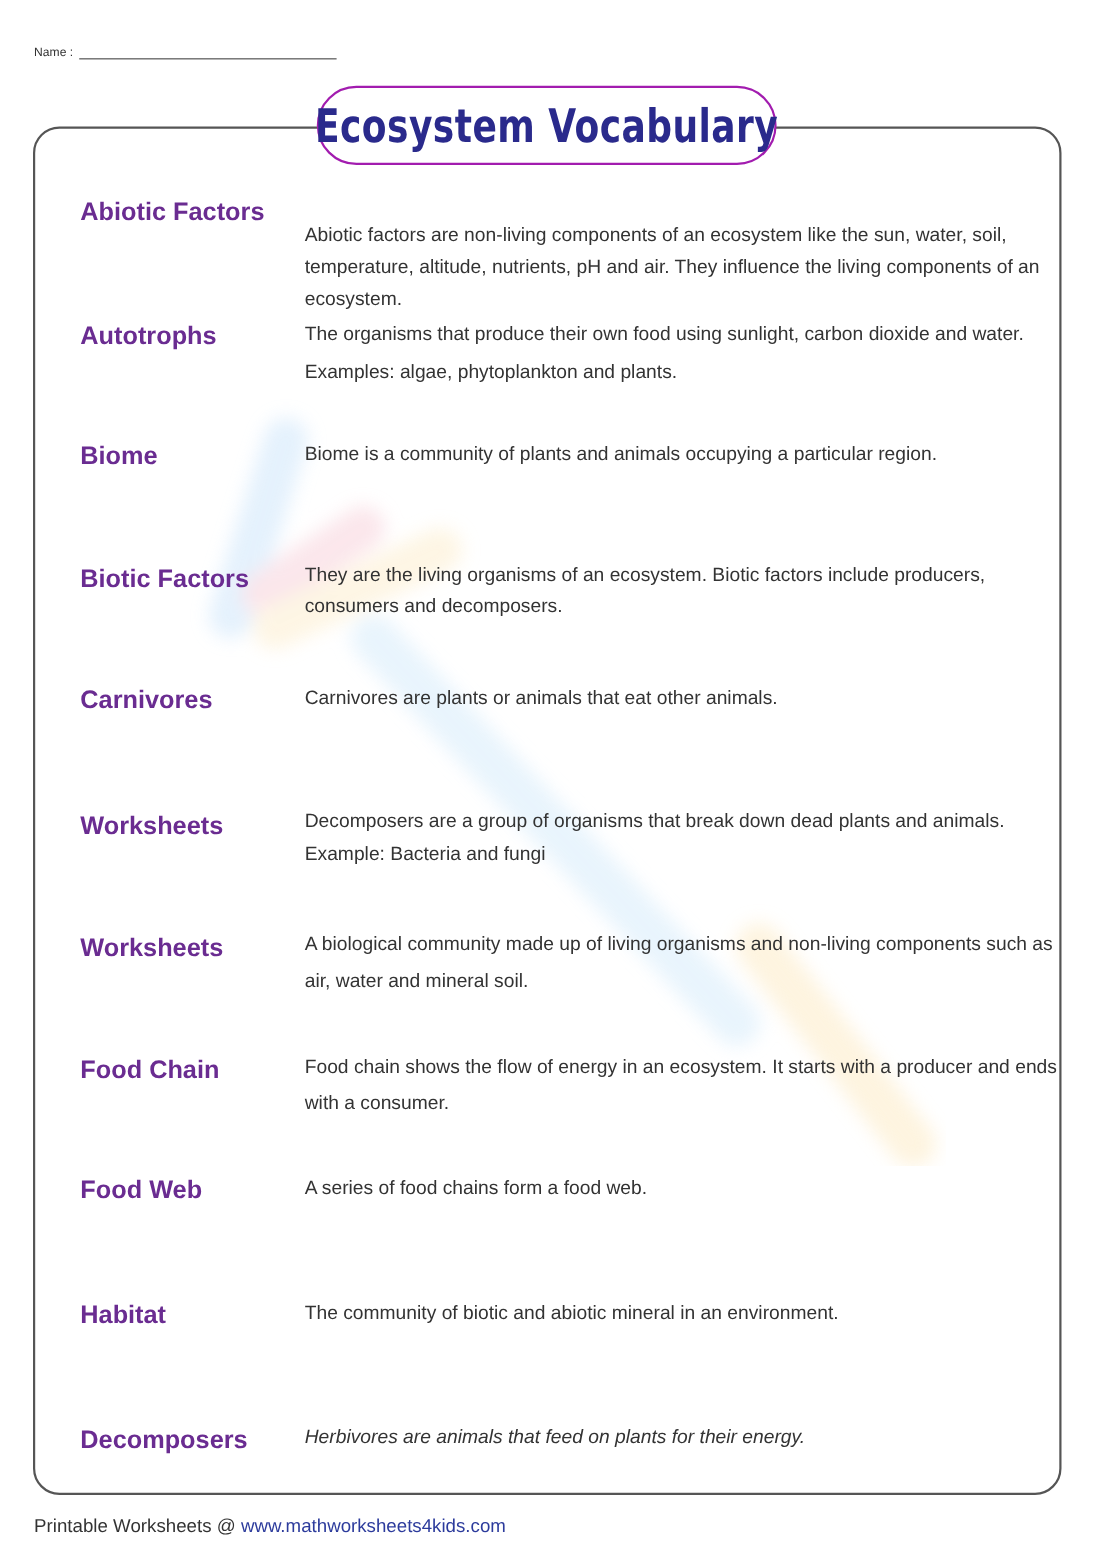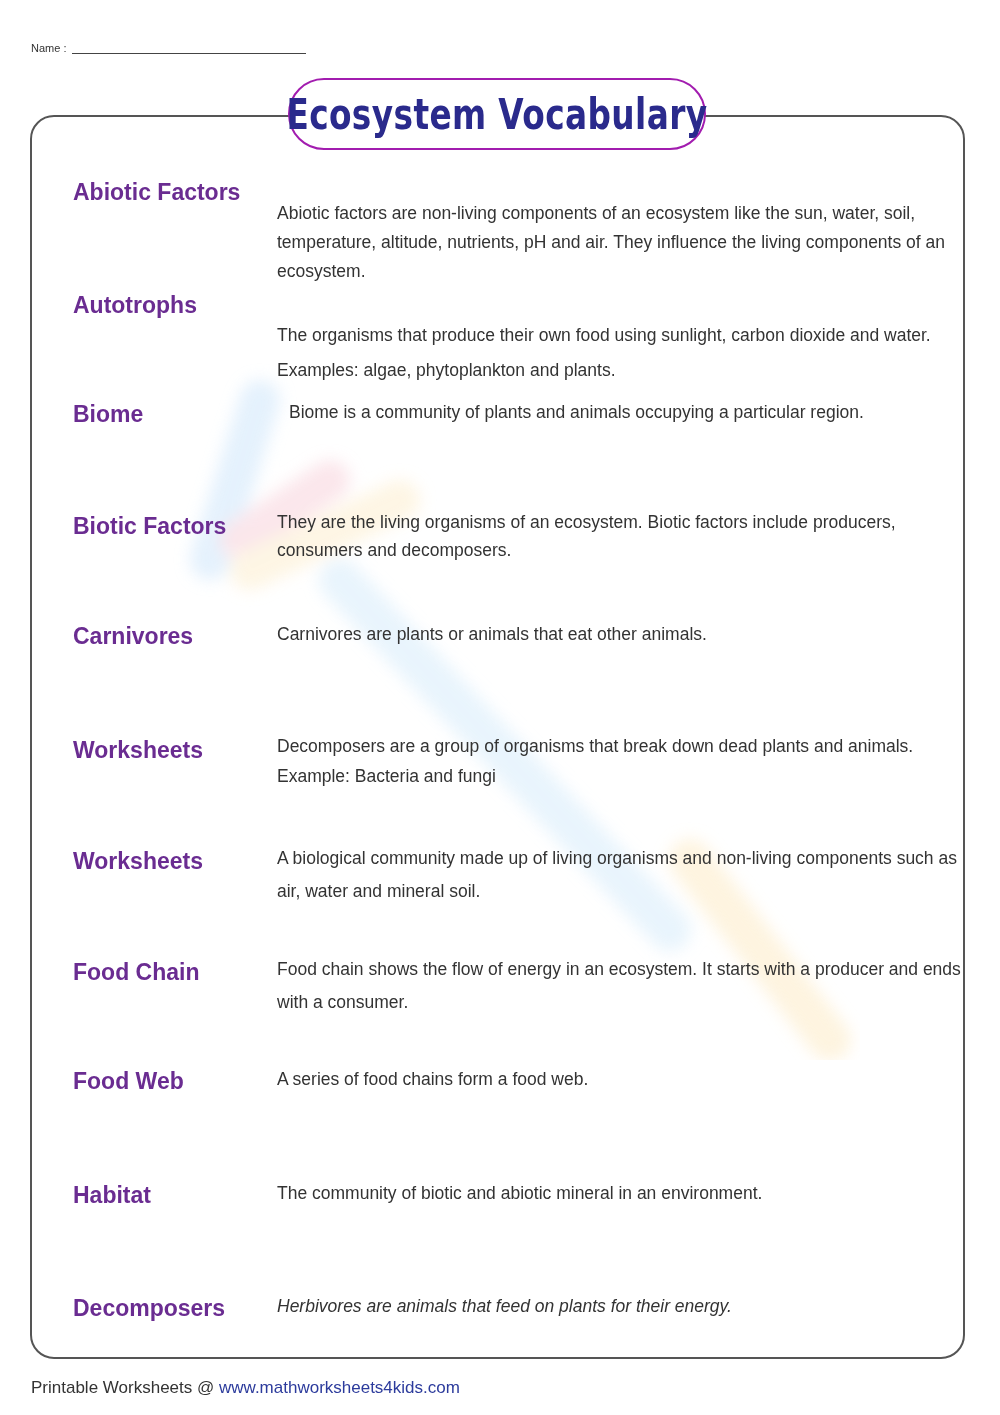--- a/index.html
+++ b/index.html
@@ -87,26 +87,26 @@
   </g>
 </svg>
 
 <div class="term-row" style="top:179px;">
   <span class="term">Abiotic Factors</span>
   <div class="definition" style="top:-4px;line-height:1.66;margin-top:24px;">Abiotic factors are non-living components of an ecosystem like the sun, water, soil, temperature, altitude, nutrients, pH and air. They influence the living components of an ecosystem.</div>
 </div>
 
 <div class="term-row" style="top:292px;">
   <span class="term">Autotrophs</span>
-  <div class="definition" style="top:-6px;line-height:2.0;margin-top:32px;">The organisms that produce their own food using sunlight, carbon dioxide and water. Examples: algae, phytoplankton and plants.</div>
+  <div class="definition" style="top:-6px;line-height:2.0;">The organisms that produce their own food using sunlight, carbon dioxide and water. Examples: algae, phytoplankton and plants.</div>
 </div>
 
 <div class="term-row" style="top:401px;">
   <span class="term">Biome</span>
-  <div class="definition" style="top:-4px;margin-left:12px;">Biome is a community of plants and animals occupying a particular region.</div>
+  <div class="definition" style="top:-4px;">Biome is a community of plants and animals occupying a particular region.</div>
 </div>
 
 <div class="term-row" style="top:513px;">
   <span class="term">Biotic Factors</span>
   <div class="definition" style="top:-4px;line-height:1.58;">They are the living organisms of an ecosystem. Biotic factors include producers, consumers and decomposers.</div>
 </div>
 
 <div class="term-row" style="top:623px;">
   <span class="term">Carnivores</span>
   <div class="definition" style="top:-4px;">Carnivores are plants or animals that eat other animals.</div>

